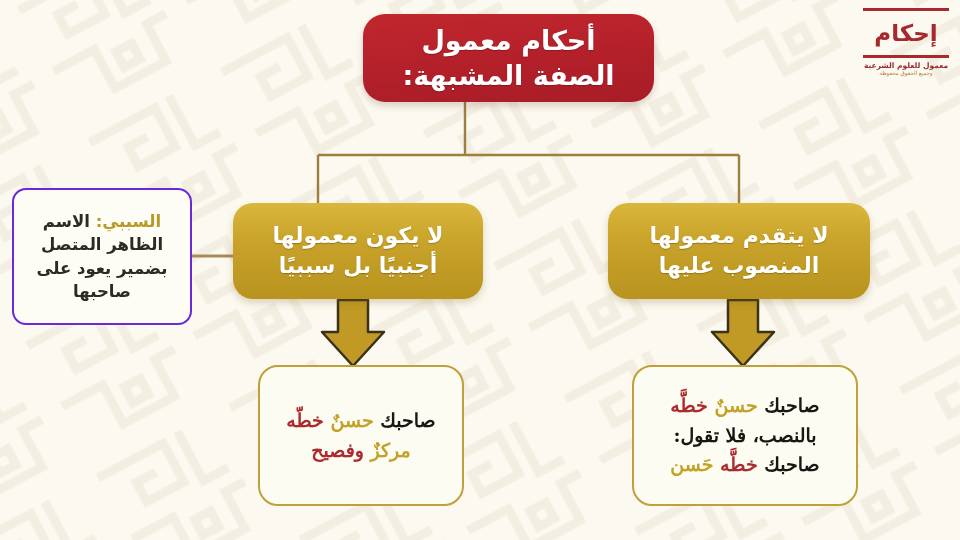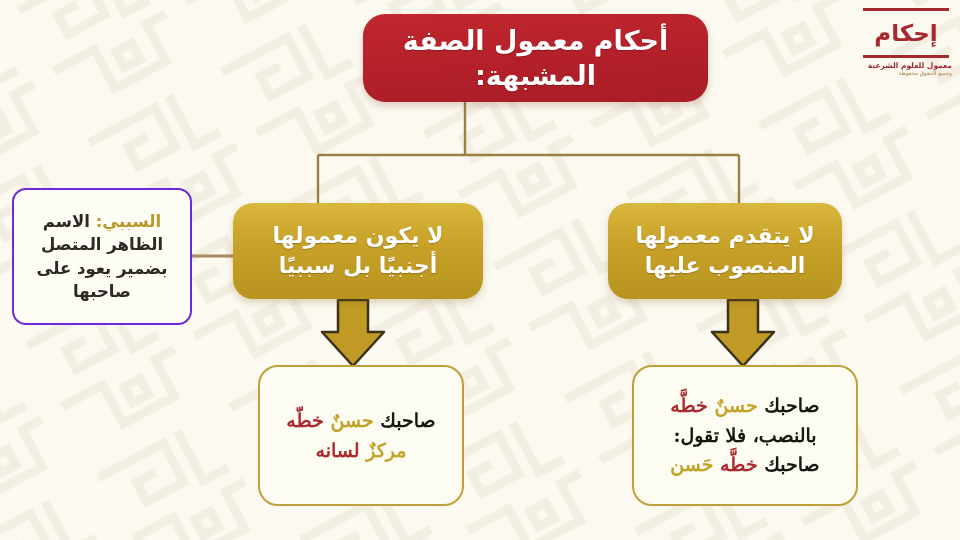--- a/index.html
+++ b/index.html
@@ -35,21 +35,21 @@
     position: absolute;
     inset: 0;
     pointer-events: none;
   }
 
   
   #title-box {
     position: absolute;
     left: 363px;
     top: 14px;
-    width: 345px;
+    width: 291px;
     height: 88px;
     border-radius: 22px;
     background: linear-gradient(175deg, #c1272d 0%, #b3202a 55%, #a81d26 100%);
     box-shadow: 0 4px 7px rgba(120, 60, 40, 0.22);
     display: flex;
     align-items: center;
     justify-content: center;
     text-align: center;
   }
   #title-box .title-text {
@@ -75,21 +75,21 @@
     text-align: center;
   }
   .gold-box .gold-text {
     color: #ffffff;
     font-size: 22px;
     font-weight: bold;
     line-height: 1.35;
     padding: 0 14px;
     text-shadow: 0 1px 1px rgba(110, 85, 15, 0.5);
   }
-  #branch-right { left: 608px; top: 203px; width: 234px; }
+  #branch-right { left: 608px; top: 203px; width: 262px; }
   #branch-left  { left: 233px; top: 203px; width: 250px; text-align: center; }
 
   
   #side-note {
     position: absolute;
     left: 12px;
     top: 188px;
     width: 176px;
     height: 133px;
     border: 2px solid #6d28d9;
@@ -134,20 +134,21 @@
   .ex-text .c-gold { color: #c2a227; }
   .ex-text .c-red  { color: #ab2b2f; }
 
   
   #logo {
     position: absolute;
     right: 8px;
     top: 8px;
     width: 92px;
     height: 72px;
+    text-align: center;
   }
   #logo .logo-mark {
     width: 86px;
     height: 44px;
     margin: 0 auto;
     border-top: 3px solid #a8282f;
     border-bottom: 3px solid #a8282f;
     display: flex;
     align-items: center;
     justify-content: center;
@@ -242,16 +243,16 @@
 
   <div id="example-right" class="example-box">
     <div class="ex-text"><span class="c-dark">صاحبك </span><span class="c-gold">حسنٌ </span><span class="c-red">خطَّه</span><span class="c-dark"> بالنصب، فلا تقول: صاحبك </span><span class="c-red">خطَّه </span><span class="c-gold">حَسن</span></div>
   </div>
 
   <div id="branch-left" class="gold-box">
     <div class="gold-text">لا يكون معمولها أجنبيًا بل سببيًا</div>
   </div>
 
   <div id="example-left" class="example-box">
-    <div class="ex-text"><span class="c-dark">صاحبك </span><span class="c-gold">حسنٌ </span><span class="c-red">خطّه</span><span class="c-dark"> </span><span class="c-gold">مركزٌ </span><span class="c-red">لسانه</span></div>
+    <div class="ex-text"><span class="c-dark">صاحبك </span><span class="c-gold">حسنٌ </span><span class="c-red">خطّه</span><span class="c-dark"> </span><span class="c-gold">مركزٌ </span><span class="c-red">وفصيح</span></div>
   </div>
 
 </div>
 
 </body></html>

